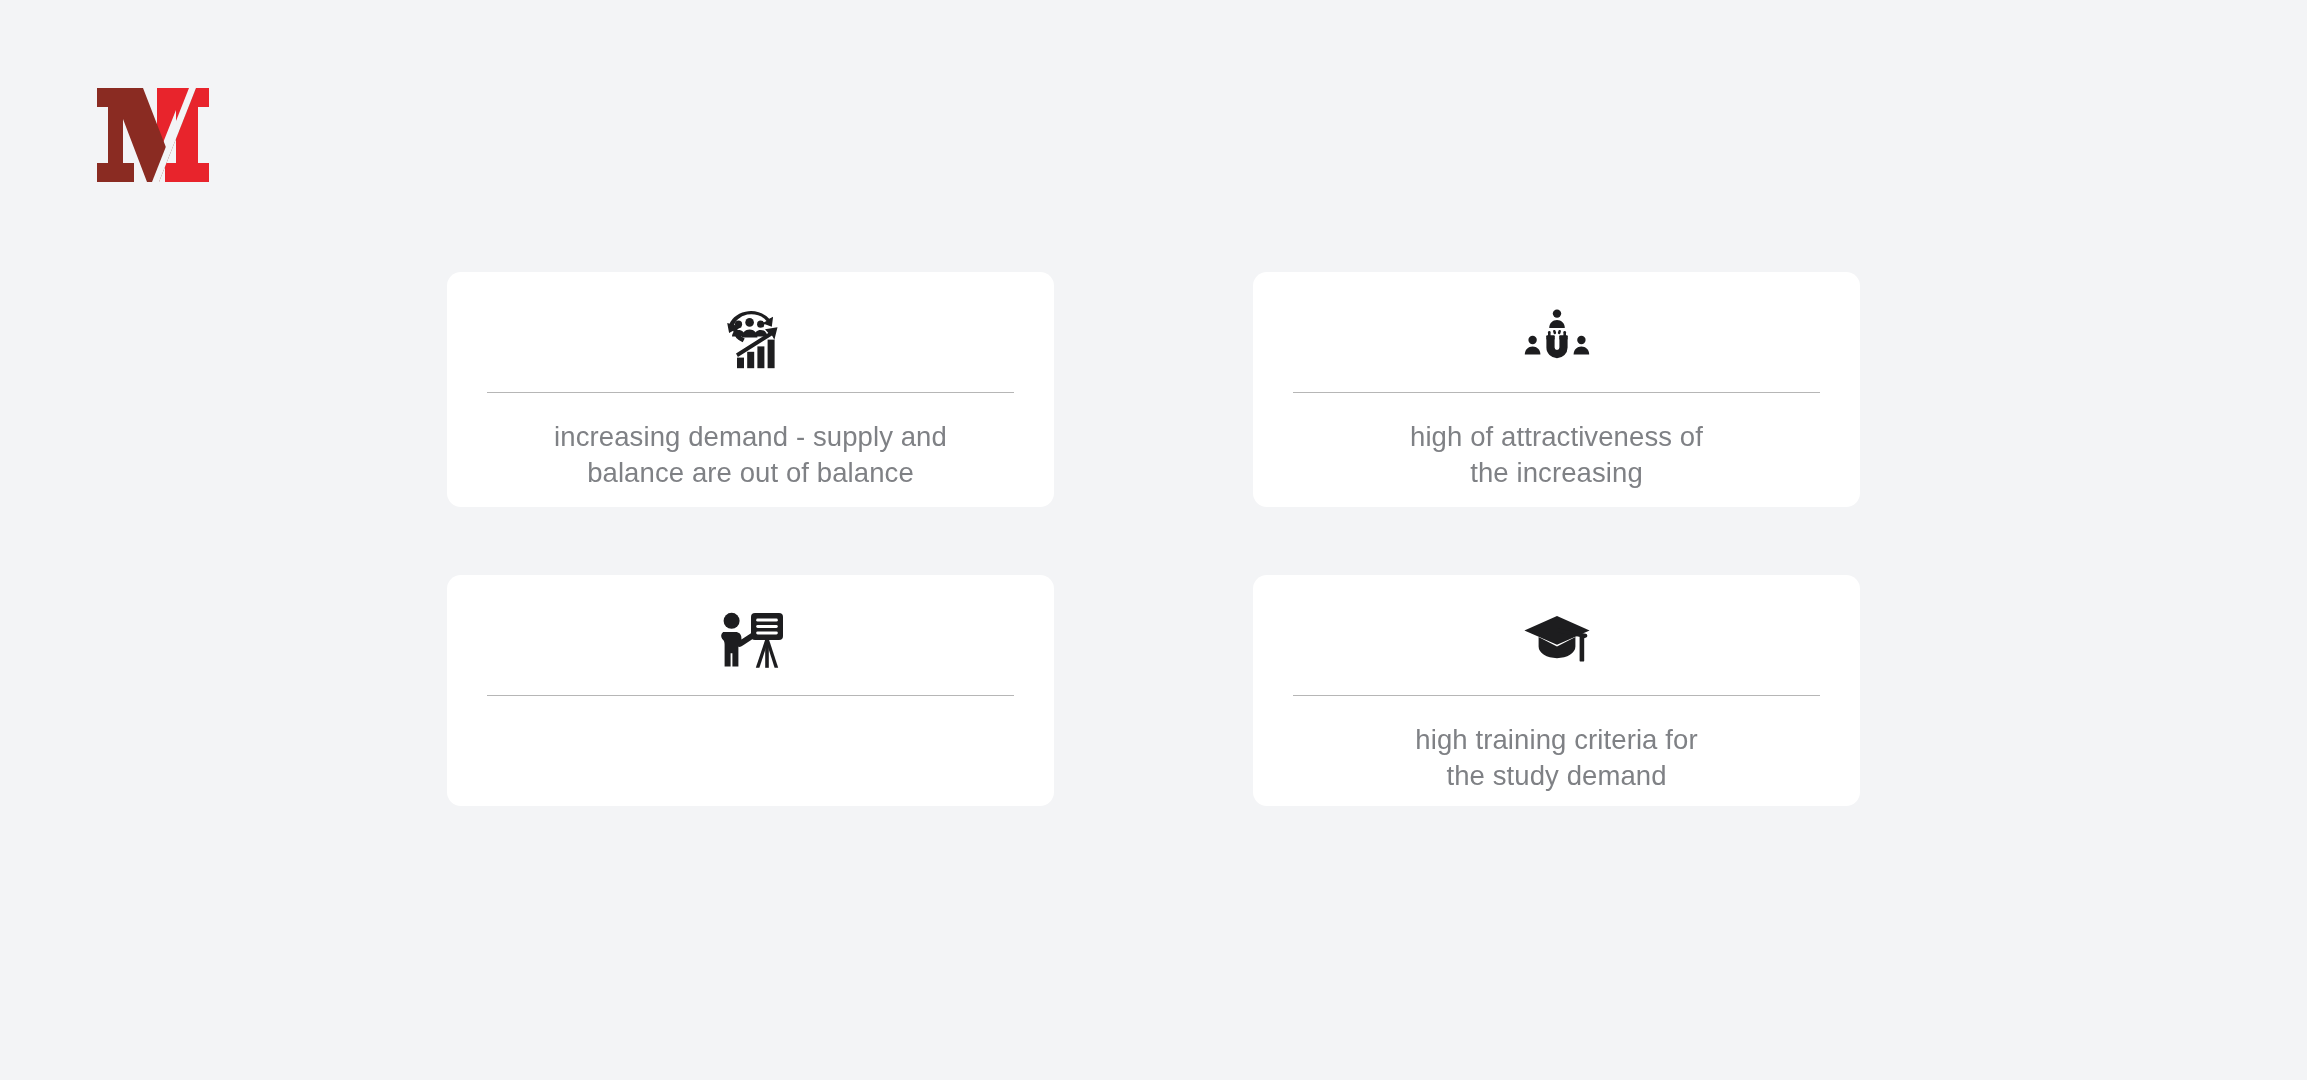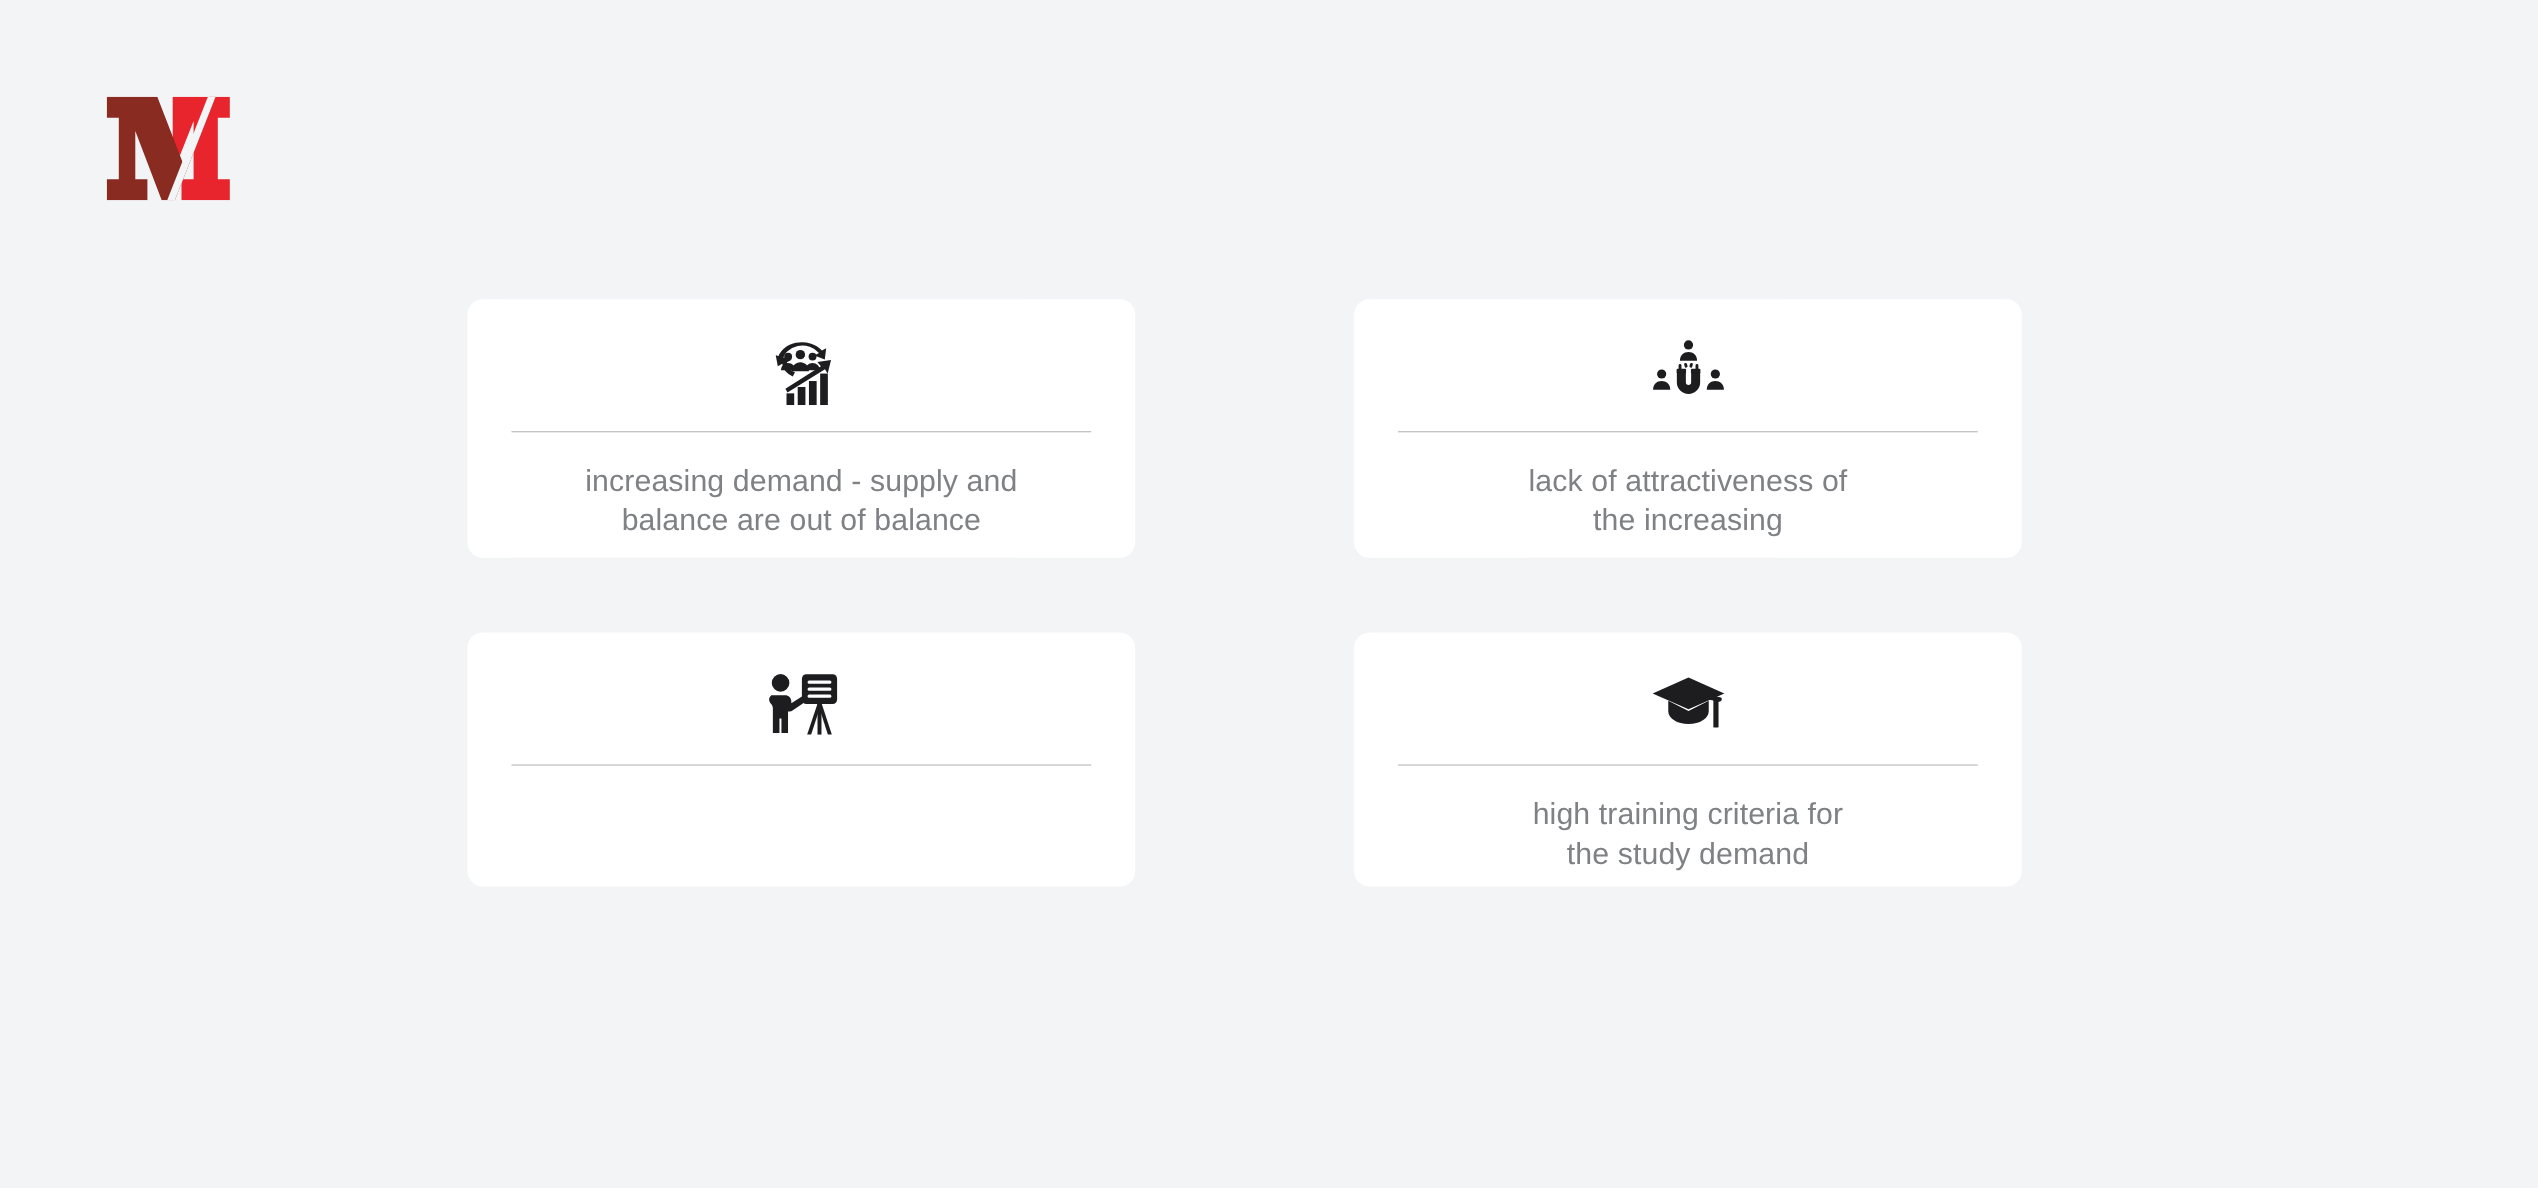--- a/index.html
+++ b/index.html
@@ -23,21 +23,21 @@
     left: 97px;
     top: 88px;
     width: 112px;
     height: 94px;
     display: block;
   }
 
   
   .card-grid {
     position: absolute;
-    left: 425px;
+    left: 447px;
     top: 272px;
     width: 1360px;
     display: grid;
     grid-template-columns: 607px 607px;
     grid-template-rows: 235px 231px;
     column-gap: 199px;
     row-gap: 68px;
   }
 
   .card {
@@ -156,21 +156,21 @@
 
         <path d="M25.4 33.4 L25.4 42.6 a10.6 10.6 0 0 0 21.2 0 L46.6 33.4 L38.4 33.4
                  L38.4 42.6 a2.4 2.4 0 0 1 -4.8 0 L33.6 33.4 Z"></path>
 
         <rect x="25.2" y="30.2" width="8.6" height="4.4" rx="1.0"></rect>
         <rect x="38.2" y="30.2" width="8.6" height="4.4" rx="1.0"></rect>
       </svg>
     </div>
     <div class="card-divider"></div>
     <div class="card-label">
-      <span>lack of attractiveness of</span><br>
+      <span>high of attractiveness of</span><br>
       <span>the increasing</span>
     </div>
   </div>
 
   <div class="card">
     <div class="card-icon">
       <svg width="72" height="64" viewBox="0 0 72 64" xmlns="http://www.w3.org/2000/svg">
 
         <circle cx="16.6" cy="12.8" r="8.0"></circle>
 

